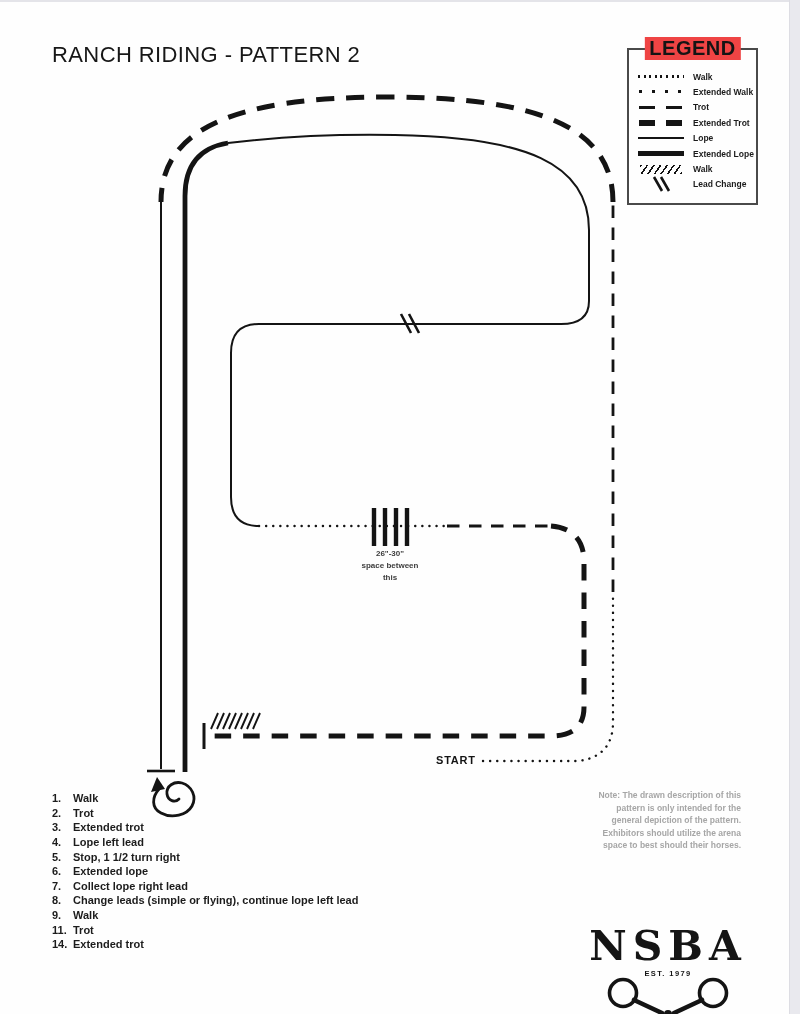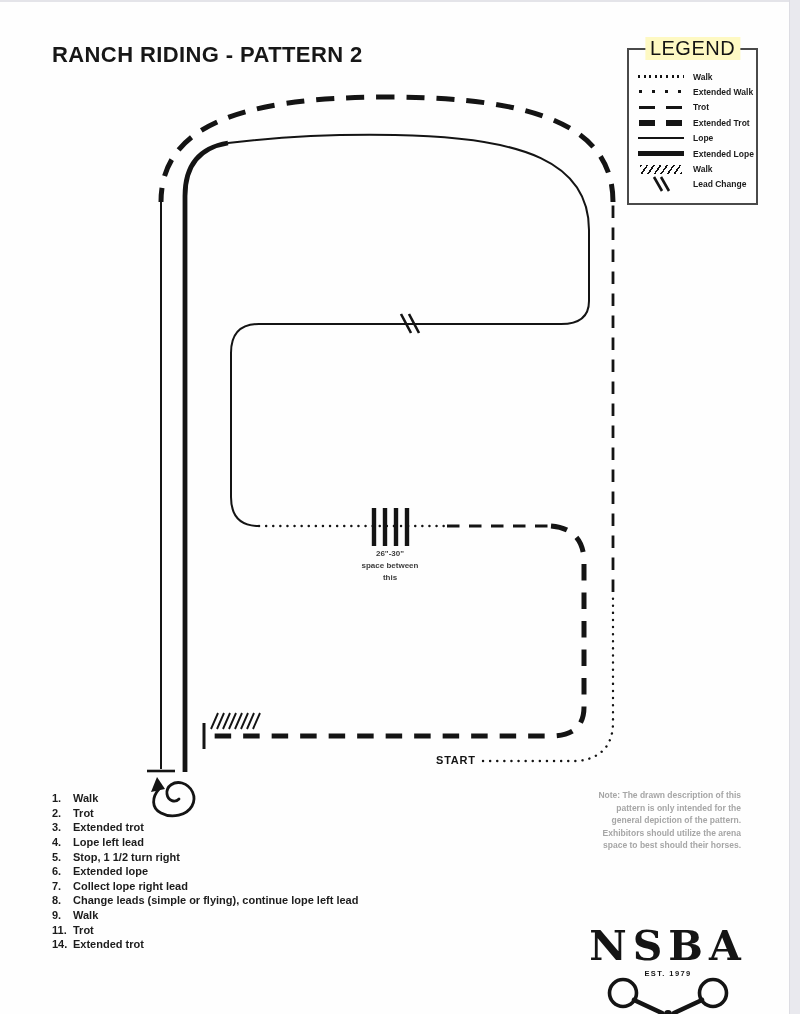--- a/index.html
+++ b/index.html
@@ -2,27 +2,27 @@
 <html><head>
 <meta charset="utf-8">
 <style>
   * { margin:0; padding:0; box-sizing:border-box; }
   html,body { background:#fff; }
   body { font-family:"Liberation Sans", sans-serif; }
   .page { position:relative; width:800px; height:1014px; background:#fefefe; overflow:hidden; }
   .edge-top { position:absolute; top:0; left:0; width:100%; height:2px; background:#e4e4e9; }
   .edge-right { position:absolute; top:0; right:0; width:11px; height:100%; background:#e9e9ee; border-left:1px solid #dddde3; }
 
-  .title { position:absolute; left:52px; top:42px; font-size:22px; font-weight:700; letter-spacing:.4px; color:#171717;text-align:right; }
+  .title { position:absolute; left:52px; top:42px; font-size:22px; font-weight:400; letter-spacing:.4px; color:#171717;text-align:right; }
 
   
   .legend { position:absolute; left:627px; top:48px; width:131px; height:157px; border:2px solid #4a4a4a; background:#fefefe;
             display:flex; flex-direction:column; justify-content:space-between; padding:20px 8px 12px 8px; }
-  .legend-title { position:absolute; top:-13px; left:50%; transform:translateX(-50%); background:#fef9c3; padding:0 5px;
-                  font-size:20px; font-weight:400; letter-spacing:.5px; color:#141414; white-space:nowrap; }
+  .legend-title { position:absolute; top:-13px; left:50%; transform:translateX(-50%); background:#ef4444; padding:0 5px;
+                  font-size:20px; font-weight:700; letter-spacing:.5px; color:#141414; white-space:nowrap; }
   .lg-row { display:flex; align-items:center; gap:9px; height:13px; }
   .samp-box { width:47px; flex:0 0 47px; display:flex; align-items:center; justify-content:center; }
   .lg-label { font-size:8.5px; font-weight:700; color:#1b1b1b; white-space:nowrap; }
   .samp { display:block; }
   .samp.walk { width:46px; height:2.4px; background:repeating-linear-gradient(90deg,#141414 0 2px,transparent 2px 5.6px); }
   .samp.extended-walk { width:46px; height:5px; background-image:radial-gradient(circle 2px at 2.5px 2.5px,#141414 92%,transparent); background-size:13px 5px; background-repeat:repeat-x; }
   .samp.trot { width:44px; height:3px; background:repeating-linear-gradient(90deg,#141414 0 16px,transparent 16px 27px); }
   .samp.extended-trot { width:44px; height:5.5px; background:repeating-linear-gradient(90deg,#141414 0 16px,transparent 16px 27px); }
   .samp.lope { width:46px; height:1.8px; background:#141414; }
   .samp.extended-lope { width:46px; height:4.6px; background:#141414; }

